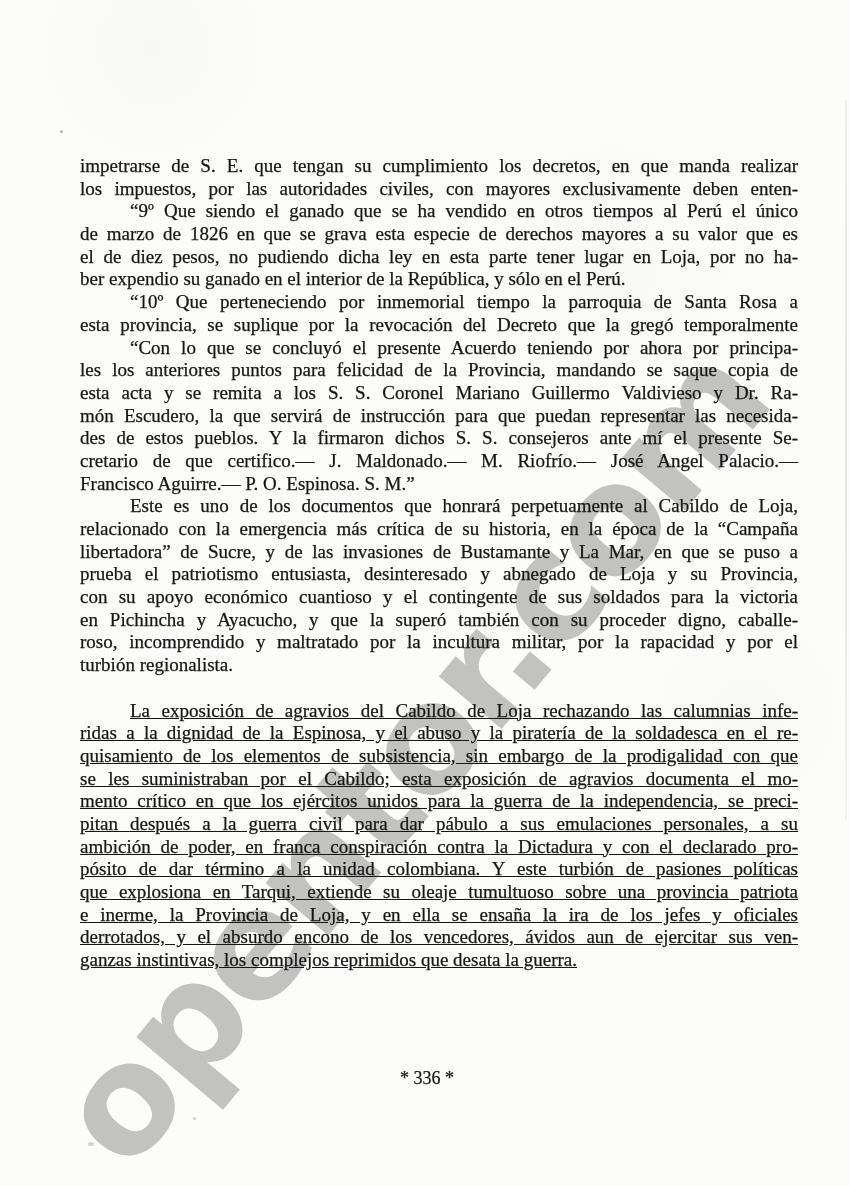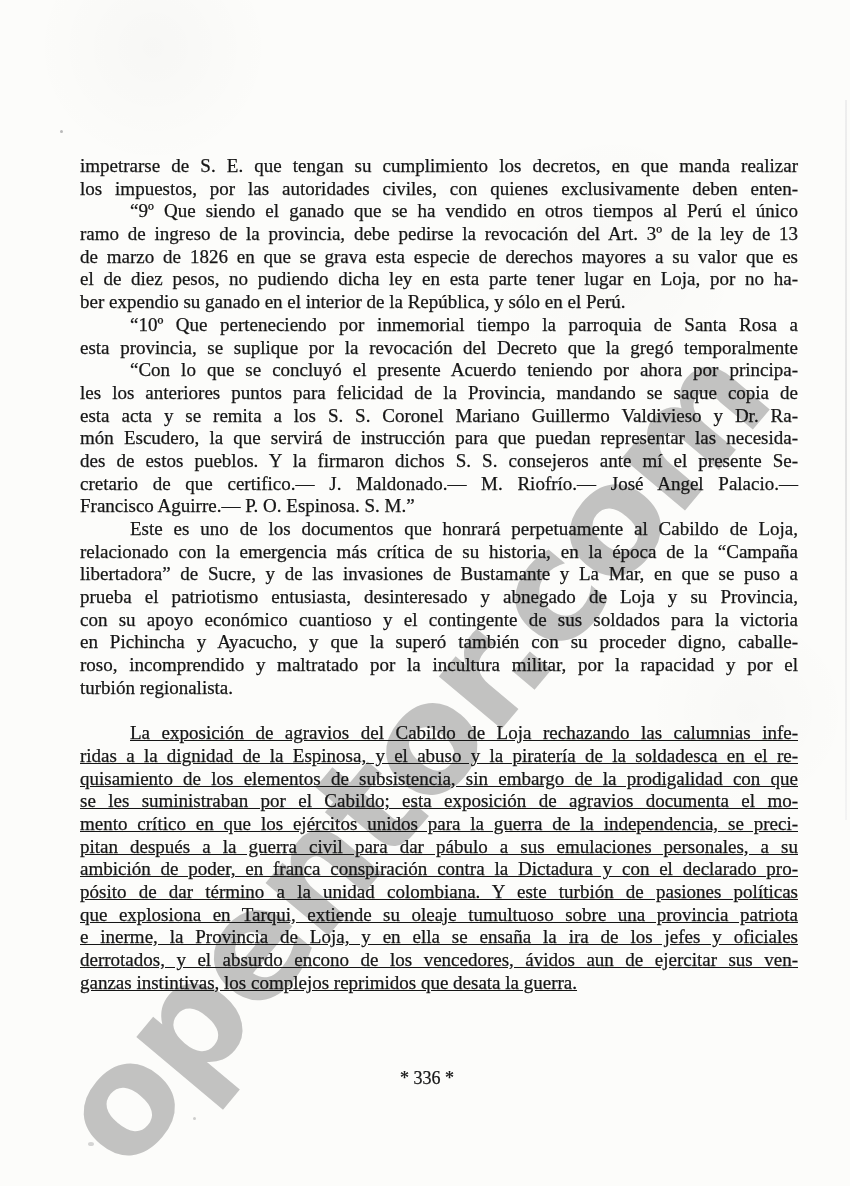--- a/index.html
+++ b/index.html
@@ -85,25 +85,24 @@
   <div class="speck s1"></div>
   <div class="speck s2"></div>
   <div class="speck s3"></div>
   <div class="edge-streak"></div>
 
   <div class="watermark">opentor.com</div>
 
   <div class="text-block">
       <div class="para">
         <div class="line">impetrarse de S. E. que tengan su cumplimiento los decretos, en que manda realizar</div>
-        <div class="line">los impuestos, por las autoridades civiles, con quienes exclusivamente deben enten-</div>
+        <div class="line">los impuestos, por las autoridades civiles, con mayores exclusivamente deben enten-</div>
       </div>
       <div class="para">
         <div class="line indent">“9º Que siendo el ganado que se ha vendido en otros tiempos al Perú el único</div>
-        <div class="line">ramo  de ingreso de la provincia, debe pedirse la revocación del Art. 3º de la ley de 13</div>
         <div class="line">de marzo de 1826 en que se grava esta especie de derechos mayores a su valor que es</div>
         <div class="line">el de diez pesos, no pudiendo dicha ley en esta parte tener lugar en Loja,  por no ha-</div>
         <div class="line final">ber expendio su ganado en el interior de la República, y sólo en el Perú.</div>
       </div>
       <div class="para">
         <div class="line indent">“10º Que perteneciendo por inmemorial tiempo la parroquia de Santa Rosa a</div>
         <div class="line">esta provincia, se suplique por la revocación del Decreto que la gregó temporalmente</div>
       </div>
       <div class="para">
         <div class="line indent">“Con lo que se concluyó el presente Acuerdo teniendo por ahora por principa-</div>

